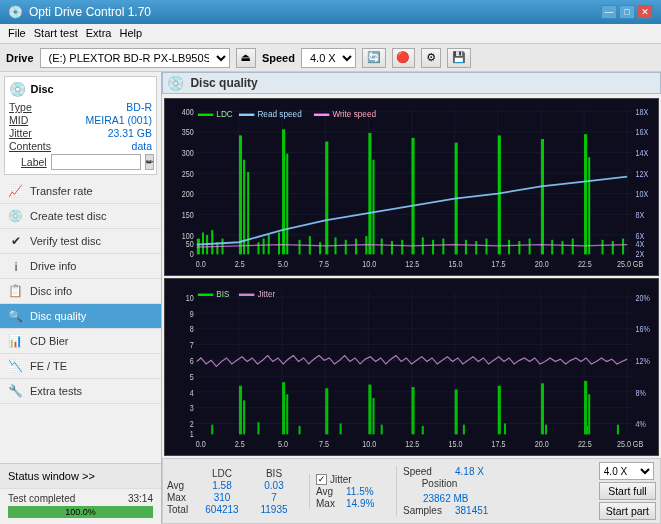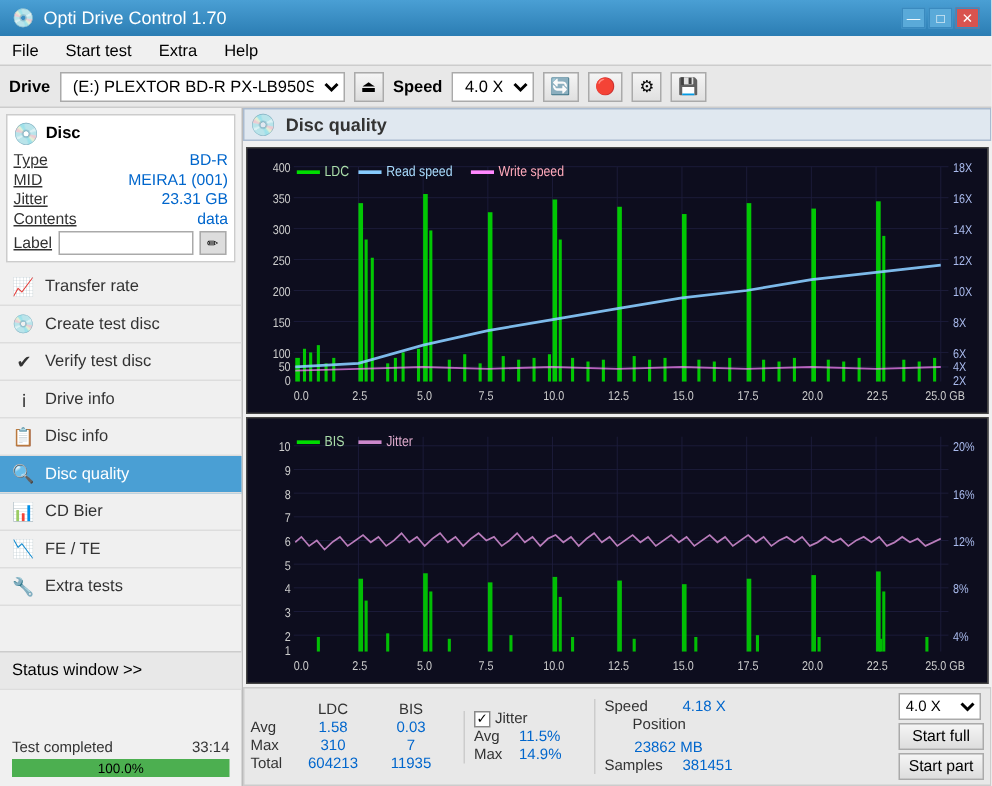--- a/index.html
+++ b/index.html
@@ -28,22 +28,22 @@
     }
     .title-bar-btn.close { background: #d9534f; }
 
     
     .menu-bar {
       background: #f0f0f0;
       border-bottom: 1px solid #ccc;
       display: flex;
       padding: 2px 4px;
       height: 20px;
-      align-items: center;
-      gap: 10px;
+      align-items: flex-start;
+      gap: 0;
     }
     .menu-item { font-size: 11px; cursor: pointer; padding: 1px 4px; }
     .toolbar-label { font-size: 11px; font-weight: bold; }
     .drive-select {
       background: white;
       border: 1px solid #aaa;
       padding: 1px 4px;
       font-size: 11px;
       width: 190px;
       height: 20px;
@@ -85,21 +85,21 @@
     .disc-row { display: flex; justify-content: space-between; font-size: 10.5px; margin-bottom: 1px; }
     .disc-label { color: #333; text-decoration: underline; }
     .disc-value { color: #0066cc; font-weight: 500; }
     .disc-label-input { 
       border: 1px solid #aaa; 
       width: 90px; 
       height: 16px; 
       font-size: 10px;
       padding: 0 2px;
     }
-    .disc-label-row { display: flex; align-items: center; gap: 4px; margin-top: 2px; font-size: 10.5px; }
+    .disc-label-row { display: flex; align-items: center; gap: 4px; margin-top: 2px; font-size: 10.5px; margin-left: 12px; }
 
     
     .nav-items { flex: 1; display: flex; flex-direction: column; }
     .nav-item {
       display: flex;
       align-items: center;
       gap: 6px;
       padding: 5px 8px;
       font-size: 11px;
       cursor: pointer;
@@ -319,21 +319,21 @@
           <span class="nav-item-icon">🔧</span>
           <span>Extra tests</span>
         </div>
       </div>
 
       <div class="status-window-btn">
         <span>Status window &gt;&gt;</span>
       </div>
 
       <div class="status-text-bottom">
-        <div style="display:flex;justify-content:space-between;align-items:center;margin-bottom:2px;margin-top:29px;">
+        <div style="display:flex;justify-content:space-between;align-items:center;margin-bottom:2px;">
           <span>Test completed</span>
           <span style="color:#333;font-size:10px;">33:14</span>
         </div>
         <div class="progress-bar-container">
           <div class="progress-bar-fill" style="width:100%;"></div>
           <span style="position:absolute;top:0;left:50%;transform:translateX(-50%);font-size:9px;color:#000;line-height:12px;">100.0%</span>
         </div>
       </div>
     </div>
 

